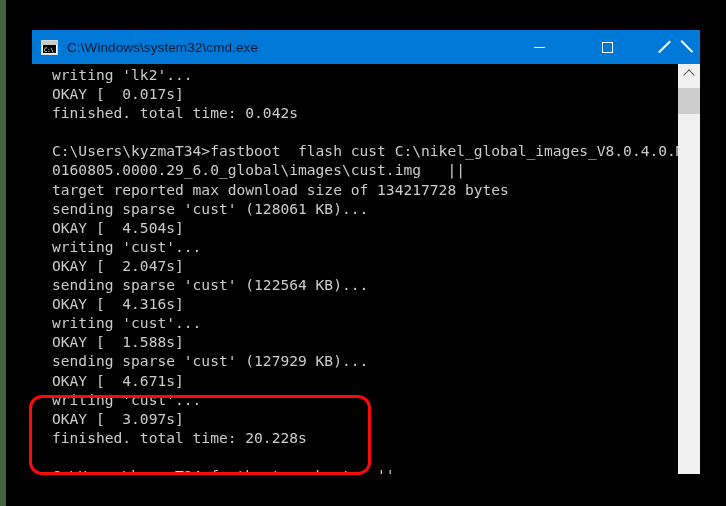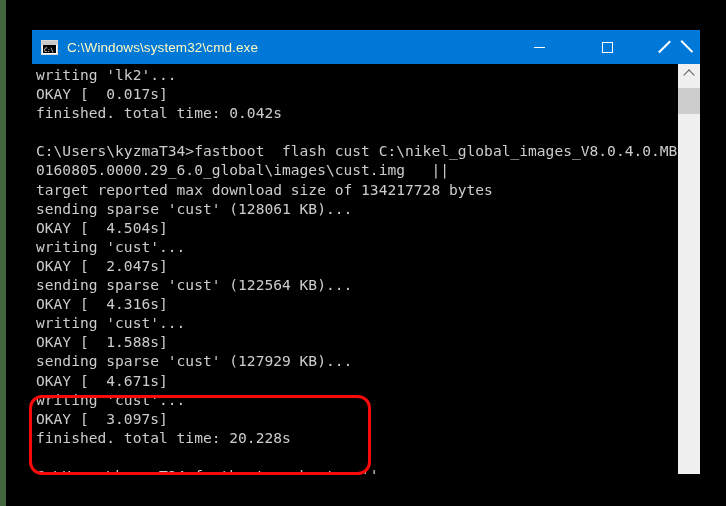--- a/index.html
+++ b/index.html
@@ -77,21 +77,21 @@
     font-family: "DejaVu Sans Mono", monospace;
     font-size: 6px;
     line-height: 9px;
     letter-spacing: -0.5px;
     padding-left: 1px;
     box-sizing: border-box;
     overflow: hidden;
   }
 
   #cmd-title-text {
-    color: #fef9c3;
+    color: #0f172a;
     font-size: 13.5px;
     letter-spacing: 0.1px;
     white-space: nowrap;
   }
 
   .winbtn {
     position: absolute;
     top: 0;
     height: 34px;
     width: 46px;
@@ -140,21 +140,21 @@
     left: 0;
     top: 34px;
     width: 668px;
     height: 410px;
     background: #000000;
     overflow: hidden;
   }
 
   #console-text {
     position: absolute;
-    left: 4px;
+    left: 20px;
     top: 1px;
     width: 646px;
     color: #cccccc;
     font-family: "DejaVu Sans Mono", monospace;
     font-size: 14.6px;
     line-height: 19.1px;
     white-space: pre;
     letter-spacing: 0px;
   }
   #console-text .line {

